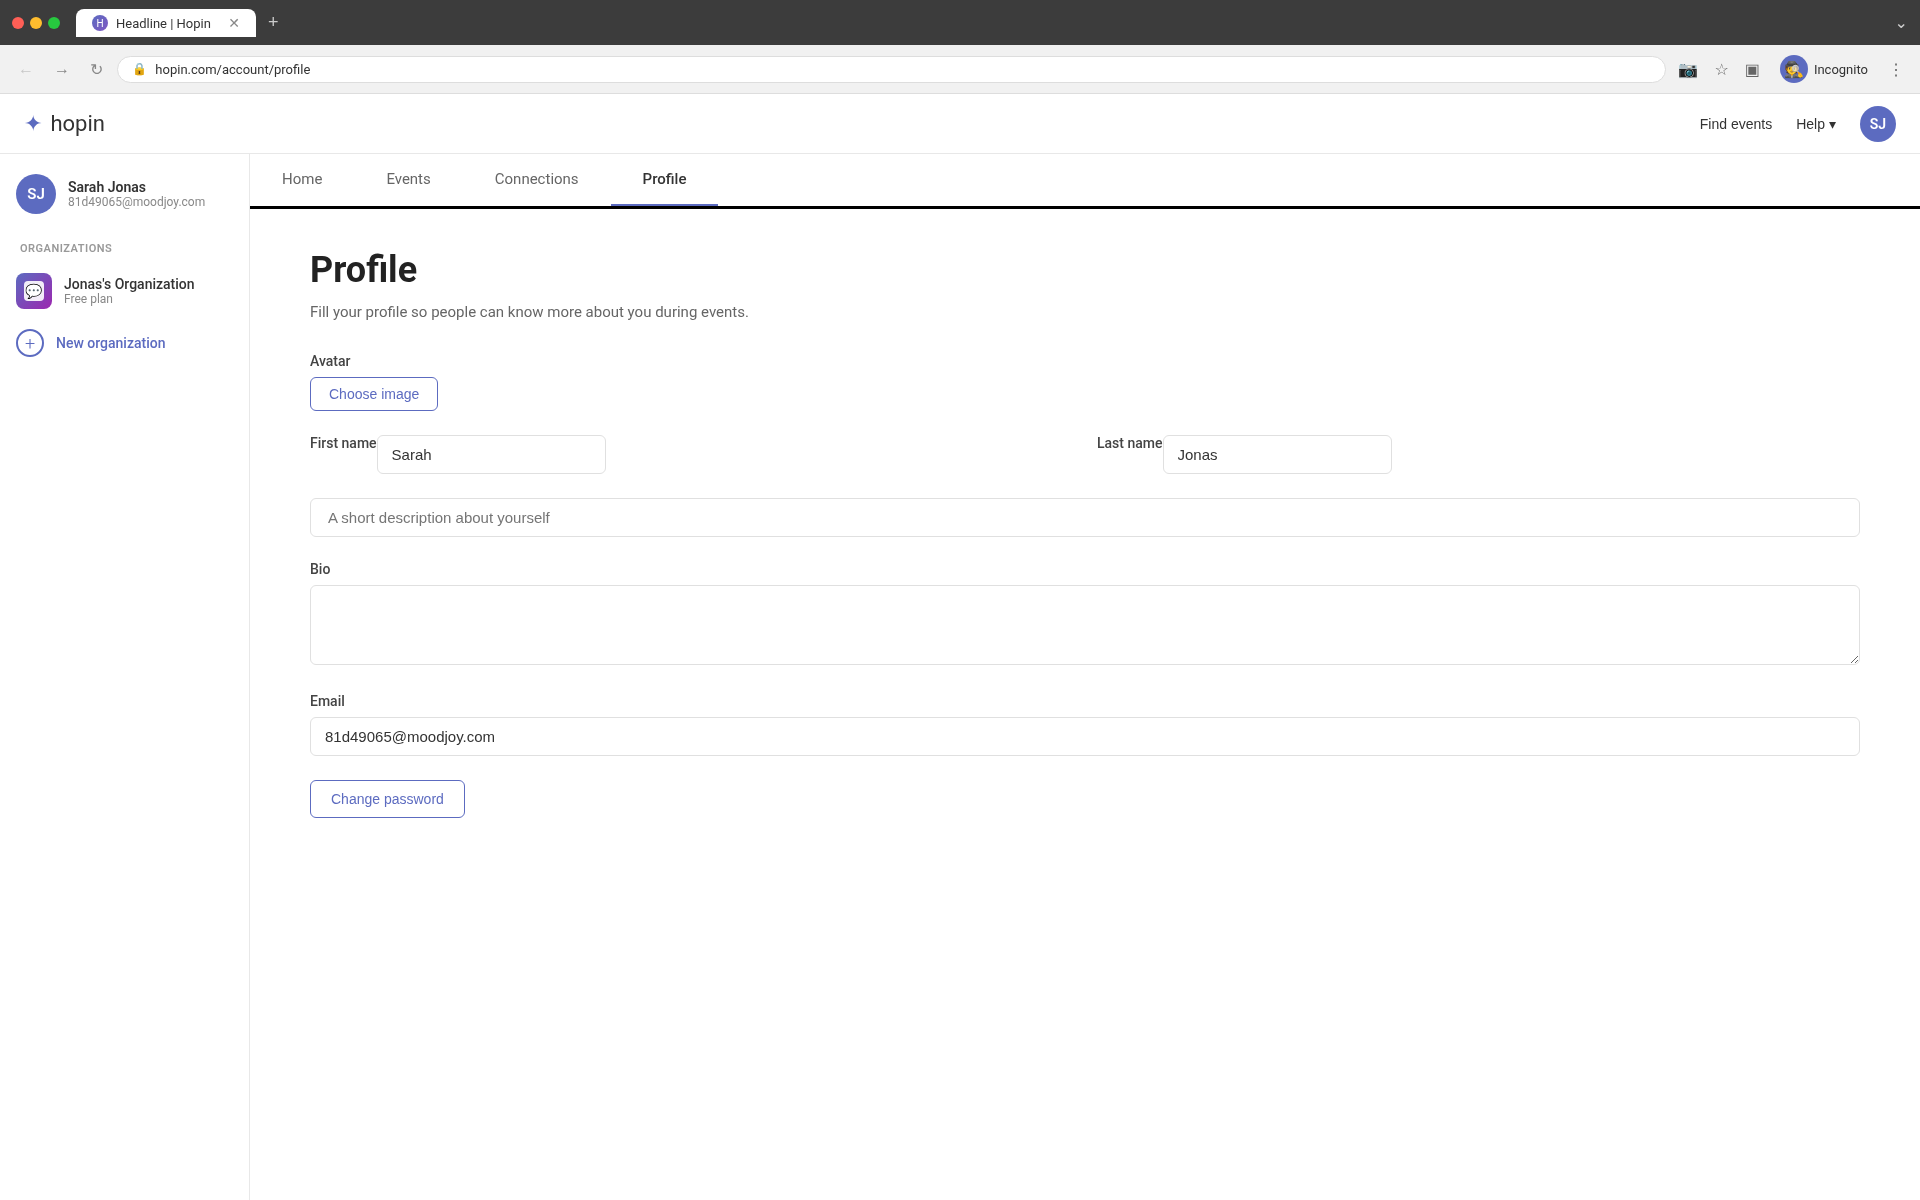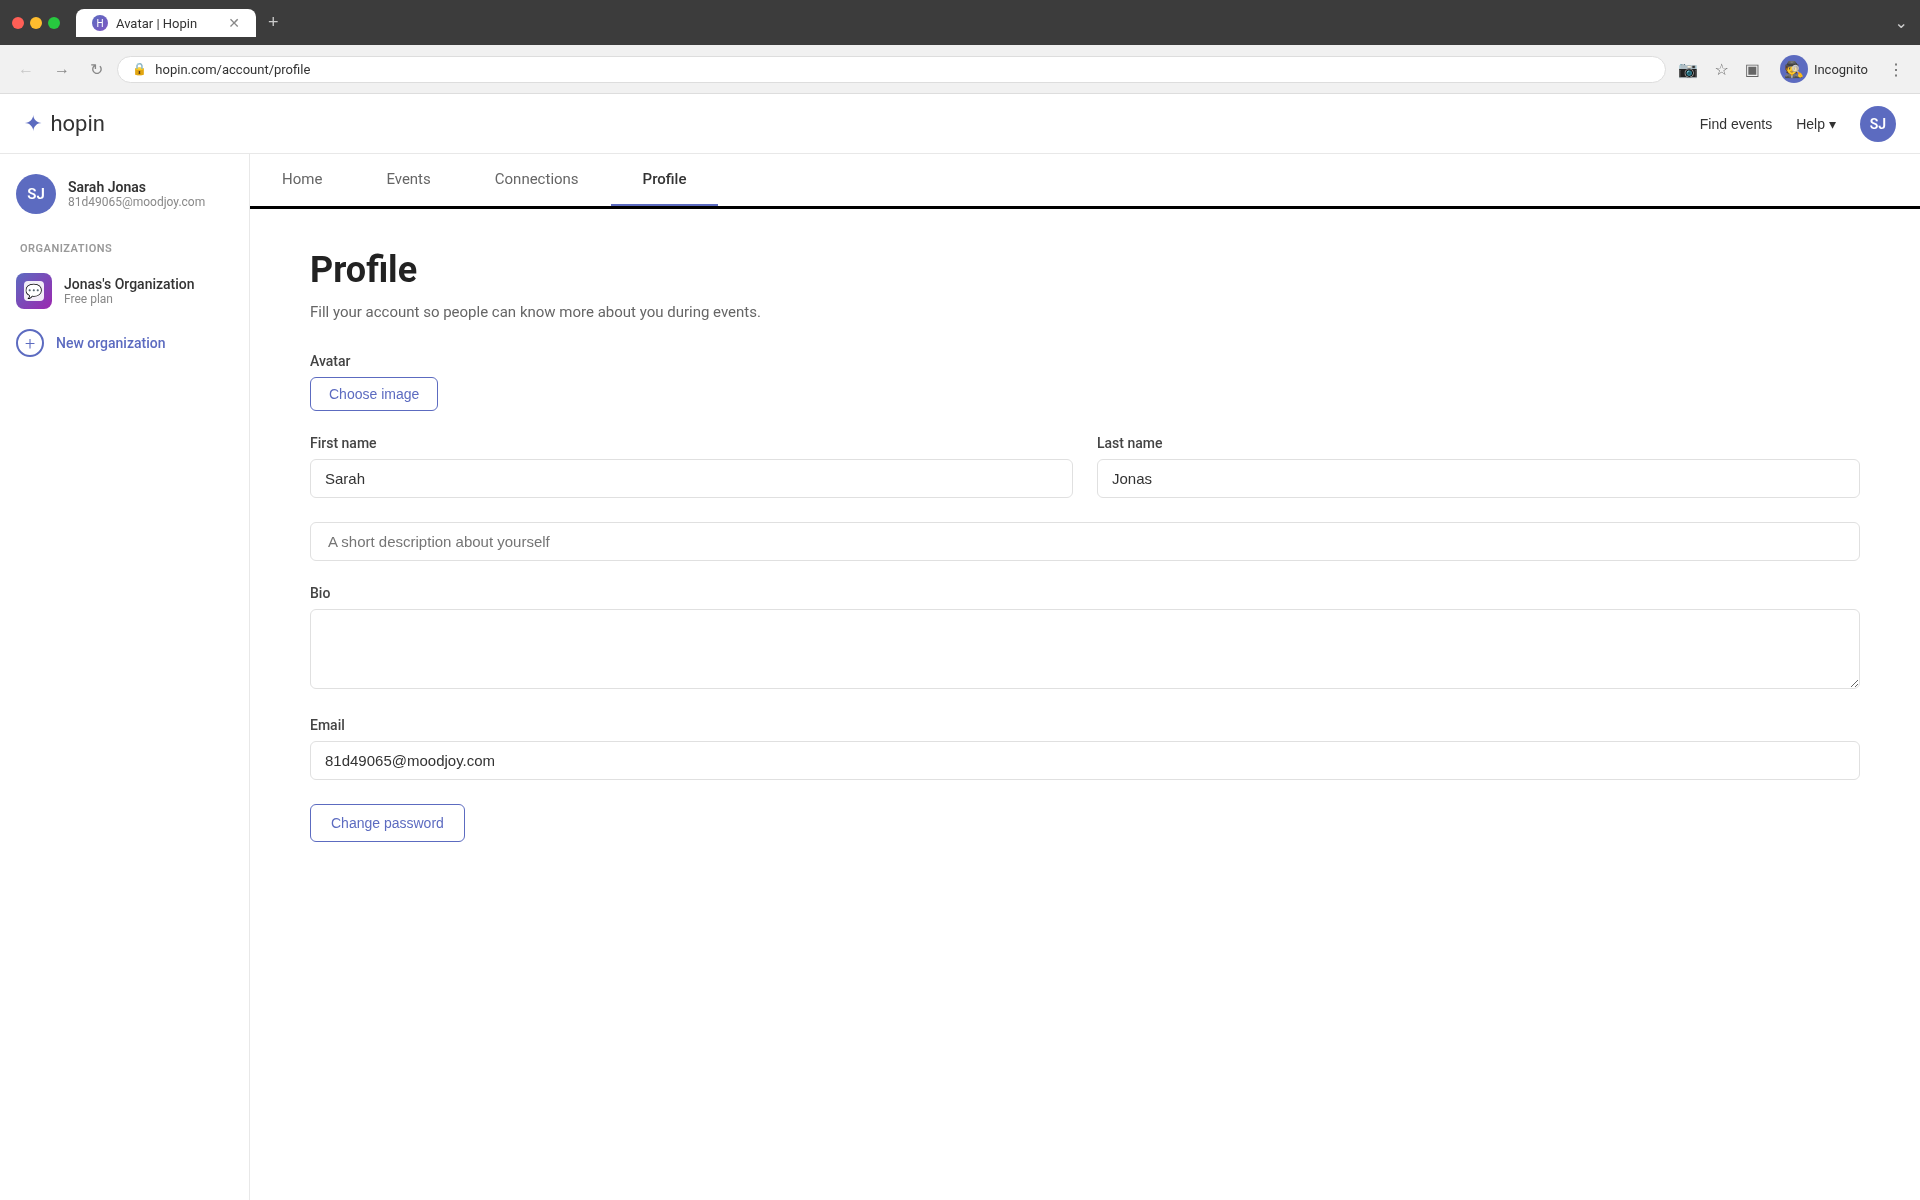--- a/index.html
+++ b/index.html
@@ -78,42 +78,42 @@
     
     .profile-content { flex: 1; overflow-y: auto; padding: 40px 60px; }
     .profile-title { font-size: 36px; font-weight: 700; color: #222; margin-bottom: 12px; }
     .profile-subtitle { font-size: 15px; color: #666; margin-bottom: 32px; }
 
     .form-section { margin-bottom: 24px; }
     .form-label { font-size: 14px; color: #444; margin-bottom: 8px; font-weight: 500; }
     .choose-image-btn { padding: 8px 18px; border: 1px solid #5c6bc0; border-radius: 6px; background: #fff; color: #5c6bc0; font-size: 14px; cursor: pointer; font-weight: 500; }
 
     .form-row { display: flex; gap: 24px; margin-bottom: 24px; }
-    .form-group { flex: 1; display: flex; flex-direction: column; }
+    .form-group { flex: 1; display: flex; flex-direction: row; }
     .form-input { padding: 10px 14px; border: 1px solid #e0e0e0; border-radius: 6px; font-size: 15px; color: #333; outline: none; background: #fff; }
     .form-textarea { padding: 10px 14px; border: 1px solid #e0e0e0; border-radius: 6px; font-size: 15px; color: #333; outline: none; background: #fff; resize: vertical; min-height: 80px; width: 100%; }
 
     .change-password-btn { padding: 10px 20px; border: 1px solid #5c6bc0; border-radius: 6px; background: #fff; color: #5c6bc0; font-size: 14px; cursor: pointer; font-weight: 500; }
   </style>
 </head>
 <body>
 
 <div class="browser-chrome">
   <div class="browser-titlebar">
     <div class="traffic-lights">
       <div class="traffic-light red"></div>
       <div class="traffic-light yellow"></div>
       <div class="traffic-light green"></div>
     </div>
     <div class="browser-tabs">
       <div class="browser-tab">
         <div class="favicon">
           <span style="color:white;font-size:10px;">H</span>
         </div>
-        <span class="tab-title">Avatar | Hopin</span>
+        <span class="tab-title">Headline | Hopin</span>
         <span class="tab-close">✕</span>
       </div>
       <button class="tab-new">+</button>
     </div>
     <div class="tab-dropdown">⌄</div>
   </div>
   <div class="browser-toolbar">
     <button class="nav-btn disabled">←</button>
     <button class="nav-btn">→</button>
     <button class="nav-btn">↻</button>
@@ -193,21 +193,21 @@
         <a class="tab-item" href="#">
           <span>Connections</span>
         </a>
         <a class="tab-item active" href="#">
           <span>Profile</span>
         </a>
       </div>
 
       <div class="profile-content">
         <h1 class="profile-title">Profile</h1>
-        <p class="profile-subtitle">Fill your account so people can know more about you during events.</p>
+        <p class="profile-subtitle">Fill your profile so people can know more about you during events.</p>
 
         <div class="form-section">
           <div class="form-label">Avatar</div>
           <button class="choose-image-btn">Choose image</button>
         </div>
 
         <div class="form-row">
           <div class="form-group">
             <div class="form-label">First name</div>
             <input class="form-input" type="text" value="Sarah" style="">

